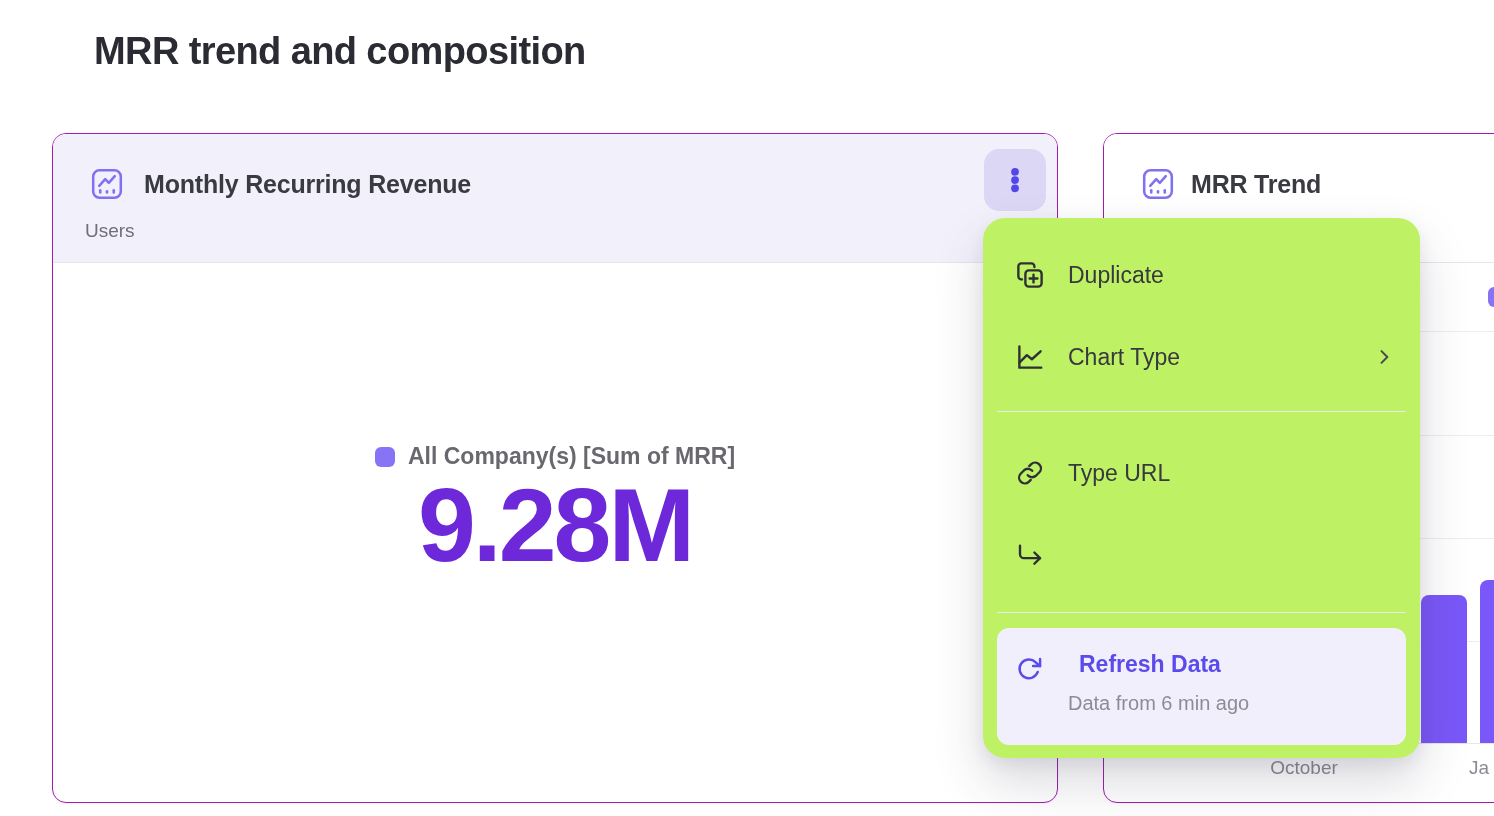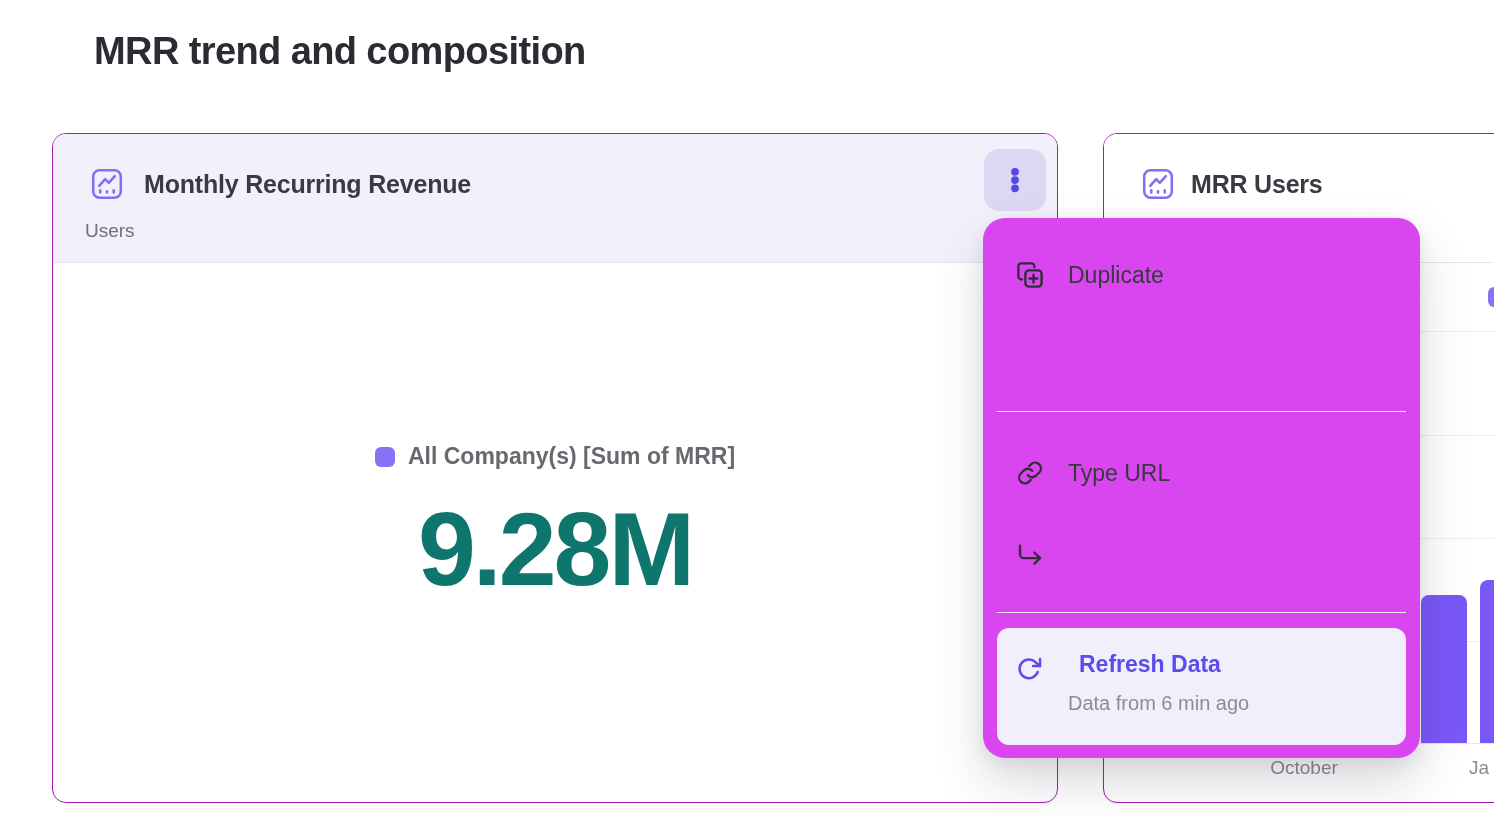--- a/index.html
+++ b/index.html
@@ -47,39 +47,39 @@
   }
 
   
   #kpi-legend{
     position:absolute;left:0;right:0;top:309px;display:flex;
     align-items:center;justify-content:center;gap:13px;
   }
   .swatch{width:20px;height:20px;border-radius:6px;background:#8673f5;flex:0 0 auto;}
   #kpi-legend .legend-label{font-size:23px;font-weight:600;color:#68686f;}
   #kpi-value{
-    position:absolute;left:0;right:0;top:356px;text-align:center;
-    font-size:104px;font-weight:700;color:#0f766e;letter-spacing:-3px;
+    position:absolute;left:0;right:0;top:332px;text-align:center;
+    font-size:104px;font-weight:700;color:#6d28d9;letter-spacing:-3px;
   }
 
   
   #trend-legend-swatch{position:absolute;left:384px;top:153px;}
   .gridline{position:absolute;left:0;right:0;height:1px;background:#ededf0;}
   #plot-baseline{position:absolute;left:0;right:0;top:609px;height:1px;background:#e6e6ea;}
   #trend-bars{position:absolute;left:0;top:130px;width:480px;height:479px;}
   .bar{position:absolute;bottom:0;border-radius:8px 8px 0 0;background:#7a57f8;}
   .x-label{
     position:absolute;top:623px;font-size:19px;color:#8a8a93;white-space:nowrap;
   }
   #x-label-october{left:110px;width:180px;text-align:center;}
   #x-label-january{left:365px;}
 
   
   #context-menu{
-    left:983px;top:218px;width:437px;height:540px;background:#d946ef;
+    left:983px;top:218px;width:437px;height:540px;background:#bef264;
     border-radius:22px;z-index:50;
     box-shadow:0 24px 50px rgba(50,50,80,.18),0 6px 16px rgba(50,50,80,.08);
   }
   .menu-item{
     position:absolute;left:0;right:0;height:66px;display:flex;
     align-items:center;padding-left:32px;box-sizing:border-box;cursor:pointer;
   }
   .menu-item .mi-icon{width:30px;height:30px;flex:0 0 auto;margin-right:23px;}
   .menu-item .mi-label{font-size:23px;font-weight:500;color:#38383f;white-space:nowrap;}
   .menu-divider{position:absolute;left:14px;right:14px;height:1px;background:#ebebee;}
@@ -136,21 +136,21 @@
 
 <div id="trend-card" class="card abs">
   <div class="card-header">
     <svg class="chip-icon" viewBox="0 0 24 24" fill="none" stroke="#8070f2" stroke-width="1.7" stroke-linecap="round" stroke-linejoin="round">
       <rect x="2.8" y="2.8" width="18.4" height="18.4" rx="4.2"></rect>
       <polyline points="6.8,13.2 10.8,8.8 13.2,11.2 17.2,6.8"></polyline>
       <line x1="7.5" y1="16.2" x2="7.5" y2="17.6"></line>
       <line x1="12" y1="16.9" x2="12" y2="17.6"></line>
       <line x1="16.5" y1="16.2" x2="16.5" y2="17.6"></line>
     </svg>
-    <div class="card-title">MRR Users</div>
+    <div class="card-title">MRR Trend</div>
   </div>
   <span id="trend-legend-swatch" class="swatch" style="background: rgb(134, 115, 245);"></span>
   <div class="gridline" style="top:197px;"></div>
   <div class="gridline" style="top:301px;"></div>
   <div class="gridline" style="top:404px;"></div>
   <div class="gridline" style="top:507px;"></div>
   <div id="plot-baseline"></div>
   <div id="trend-bars">
       <div class="bar" style="left: 317px; width: 46px; height: 148px; background: rgb(122, 87, 248);"></div>
       <div class="bar" style="left: 376px; width: 58px; height: 163px; background: rgb(122, 87, 248);"></div>
@@ -164,20 +164,30 @@
   <div id="mi-duplicate" class="menu-item">
     <svg class="mi-icon" viewBox="0 0 24 24" fill="none" stroke="#2f2f36" stroke-width="1.9" stroke-linecap="round" stroke-linejoin="round">
       <path d="M5.6 15.5H5a2.3 2.3 0 0 1-2.3-2.3V5A2.3 2.3 0 0 1 5 2.7h8.2A2.3 2.3 0 0 1 15.5 5v.6"></path>
       <rect x="8.3" y="8.3" width="13" height="13" rx="2.8"></rect>
       <line x1="14.8" y1="11.7" x2="14.8" y2="17.9"></line>
       <line x1="11.7" y1="14.8" x2="17.9" y2="14.8"></line>
     </svg>
     <span class="mi-label">Duplicate</span>
   </div>
 
+  <div id="mi-chart-type" class="menu-item">
+    <svg class="mi-icon" viewBox="0 0 24 24" fill="none" stroke="#2f2f36" stroke-width="1.9" stroke-linecap="round" stroke-linejoin="round">
+      <path d="M3.5 3.5V20.5H21"></path>
+      <polyline points="3.5,16.5 9.5,10.5 13.5,13.8 20.5,7.5"></polyline>
+    </svg>
+    <span class="mi-label">Chart Type</span>
+    <svg class="chev" viewBox="0 0 24 24" fill="none" stroke="#4a4a52" stroke-width="2.4" stroke-linecap="round" stroke-linejoin="round">
+      <polyline points="9,5 16,12 9,19"></polyline>
+    </svg>
+  </div>
 
   <div id="divider-1" class="menu-divider"></div>
 
   <div id="mi-copy-url" class="menu-item">
     <svg class="mi-icon" viewBox="0 0 24 24" fill="none" stroke="#2f2f36" stroke-width="1.9" stroke-linecap="round" stroke-linejoin="round">
       <path d="M10.2 13.8a4.6 4.6 0 0 0 6.5.4l2.8-2.8a4.6 4.6 0 0 0-6.5-6.5l-1.6 1.6"></path>
       <path d="M13.8 10.2a4.6 4.6 0 0 0-6.5-.4l-2.8 2.8a4.6 4.6 0 0 0 6.5 6.5l1.6-1.6"></path>
     </svg>
     <span class="mi-label">Type URL</span>
   </div>

